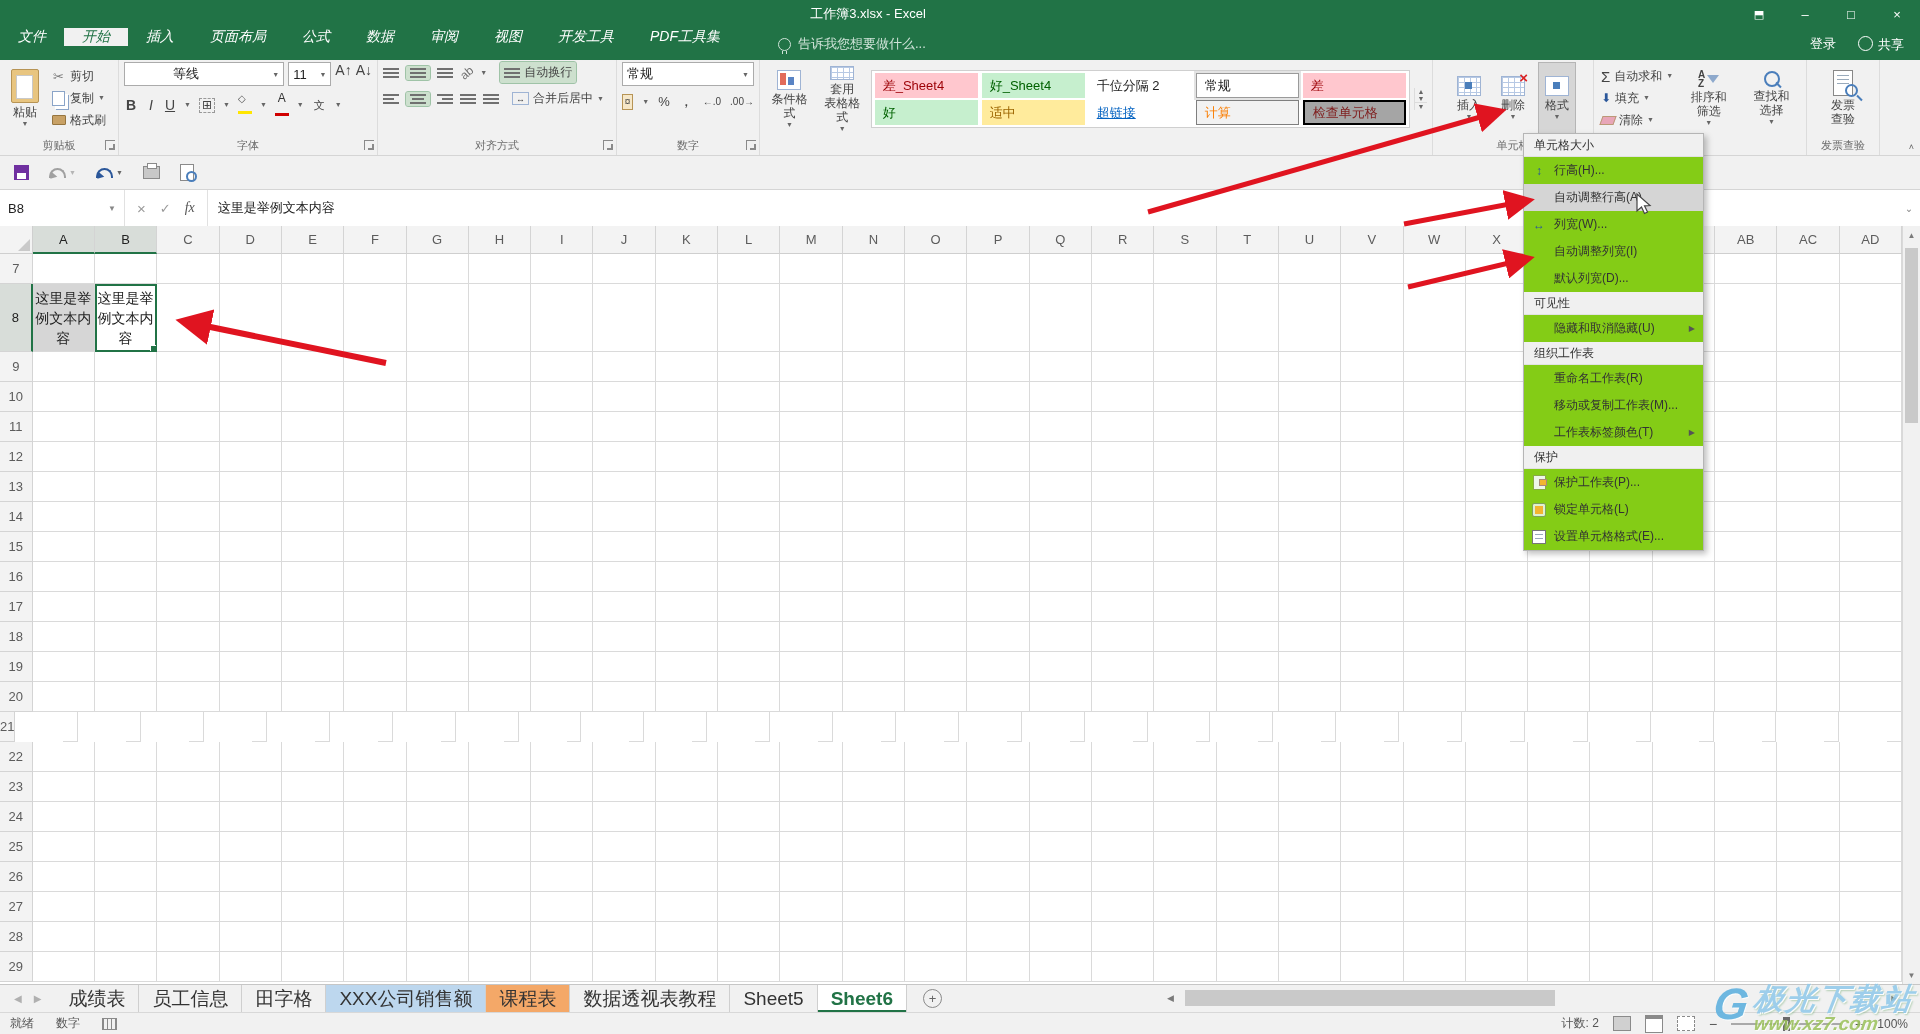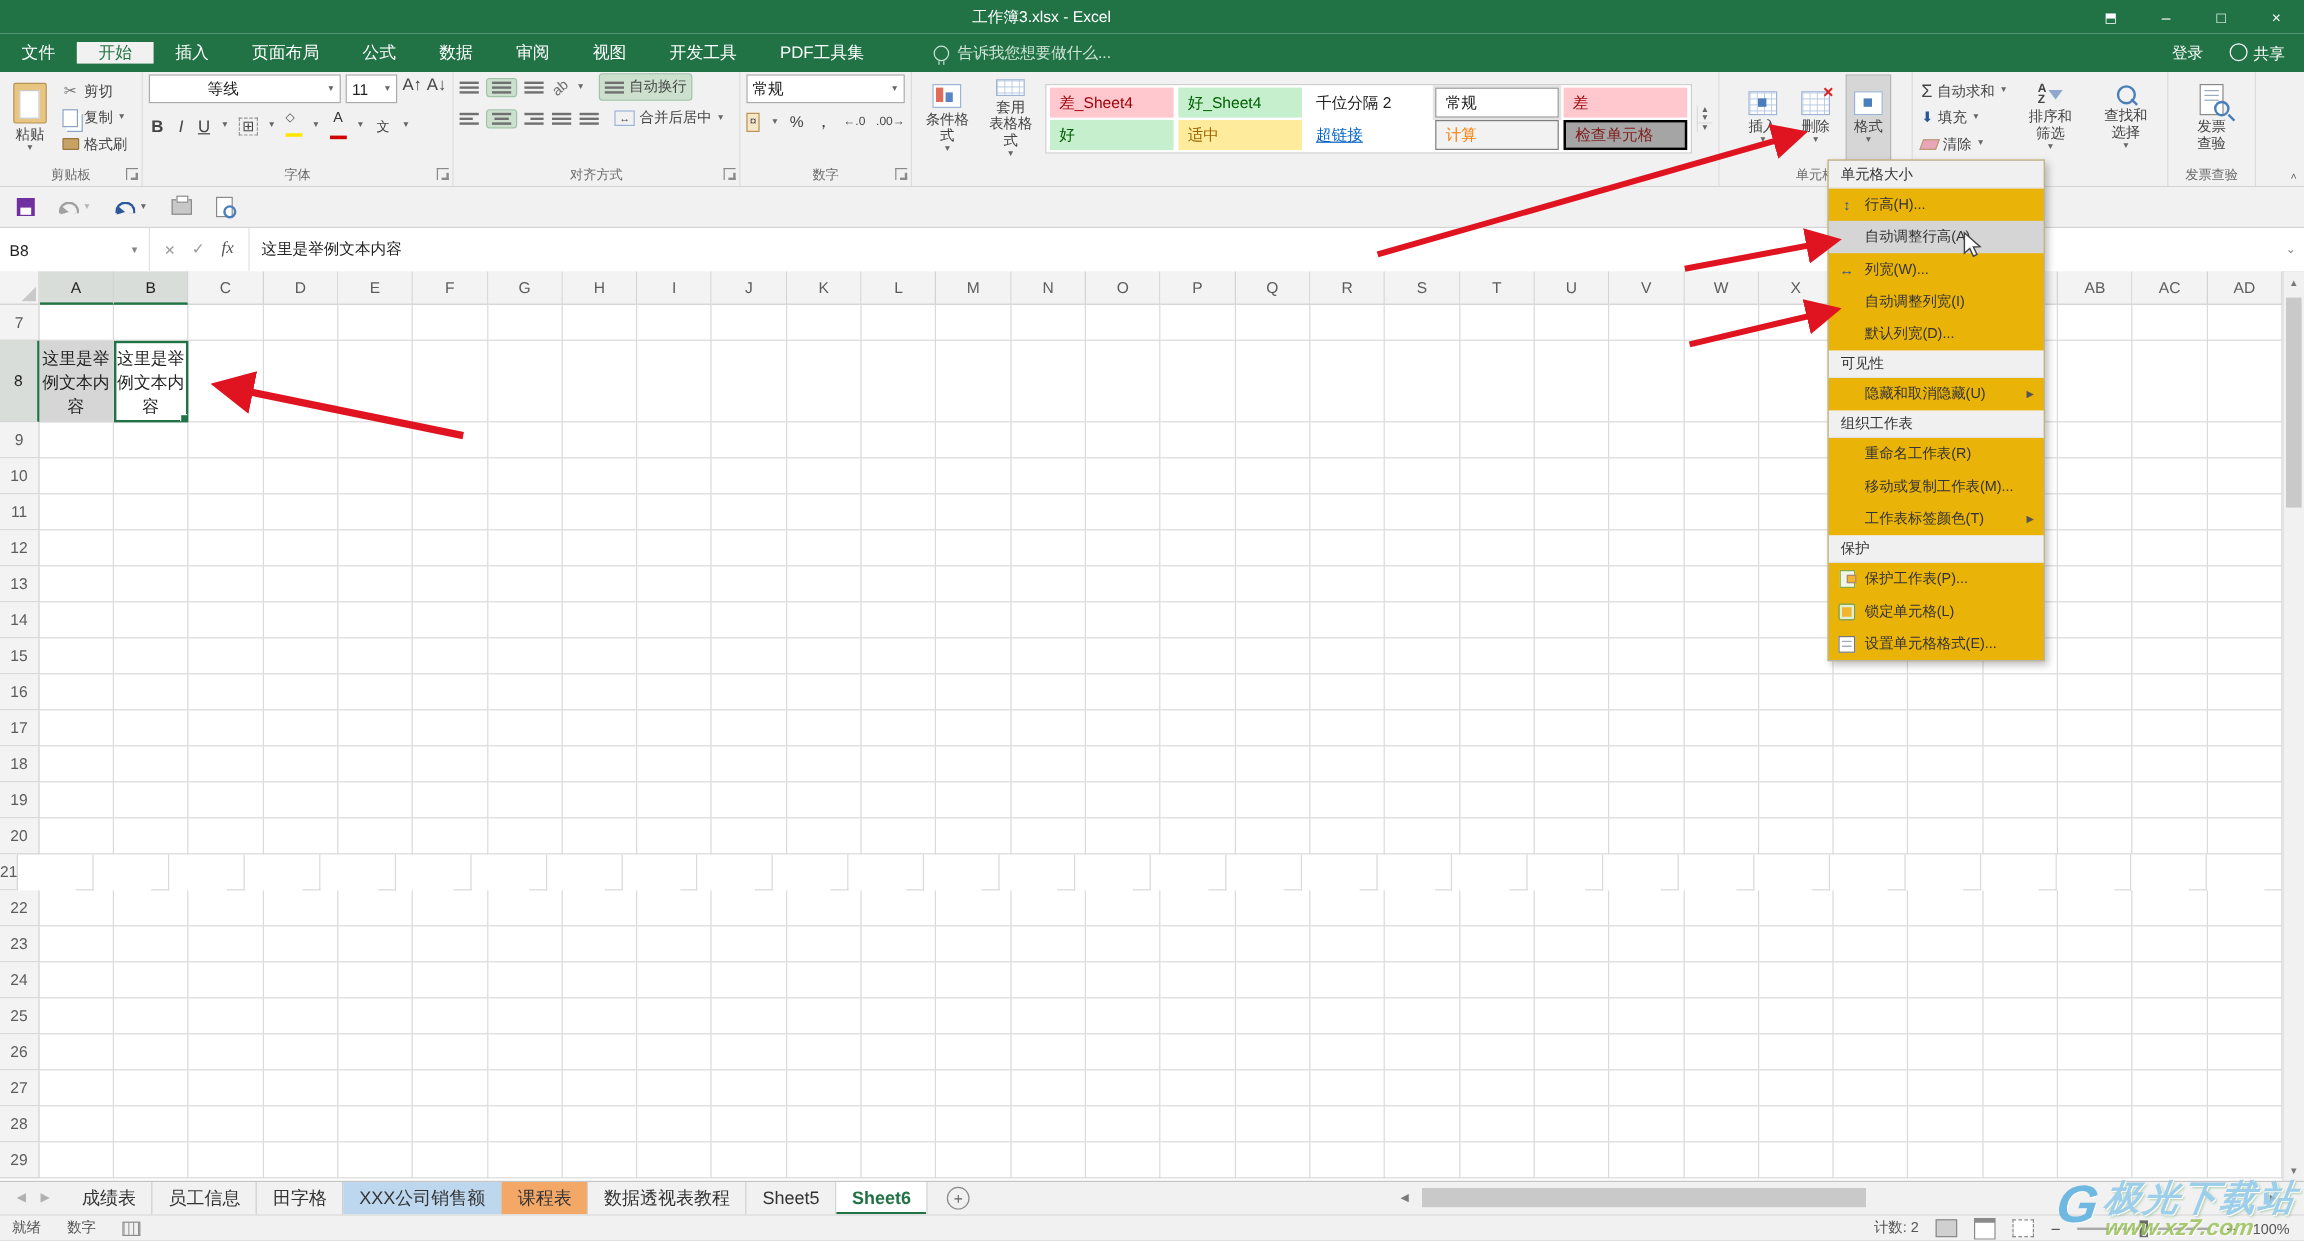--- a/index.html
+++ b/index.html
@@ -116,42 +116,42 @@
   .cell.active{background:#fff;outline:2px solid #217346;outline-offset:-2px;position:relative;z-index:3;}
   .cell.active::after{content:"";position:absolute;right:-2px;bottom:-2px;width:6px;height:6px;background:#217346;border:1px solid #fff;}
   
   .vscroll{position:absolute;top:226px;right:0;width:18px;height:758px;background:#f1f1f1;border-left:1px solid #d9d9d9;box-sizing:border-box;}
   .vthumb{position:absolute;top:22px;left:2px;width:13px;height:175px;background:#c9c9c9;}
   .sarrow{position:absolute;left:0;width:17px;height:18px;display:flex;align-items:center;justify-content:center;font-size:8px;color:#7a7a7a;}
   
   .sheetbar{position:absolute;top:984px;left:0;right:0;height:28px;background:#f1f1f1;border-top:1px solid #c6c6c6;display:flex;align-items:stretch;box-sizing:border-box;}
   .snav{display:flex;align-items:center;gap:12px;padding:0 14px;color:#b0b0b0;font-size:10px;}
   .stabs{display:flex;align-items:stretch;}
-  .stab{padding:0 13px;display:flex;align-items:center;font-size:15px;color:#333;border-right:1px solid #cfcfcf;}
+  .stab{padding:0 13px;display:flex;align-items:center;font-size:19px;color:#333;border-right:1px solid #cfcfcf;}
   .stab.active{background:#fff;color:#217346;font-weight:bold;box-shadow:inset 0 -2px 0 #217346;}
   .addsheet{width:17px;height:17px;border:1px solid #8a8a8a;border-radius:50%;align-self:center;margin-left:16px;
             display:flex;align-items:center;justify-content:center;color:#666;font-size:13px;line-height:13px;}
   .hscroll{position:absolute;right:18px;top:987px;width:740px;height:22px;display:flex;align-items:center;}
   .hthumb{height:16px;width:370px;background:#c9c9c9;margin-left:6px;}
   .harr{color:#7a7a7a;font-size:9px;padding:0 5px;}
   
   .statusbar{position:absolute;top:1012px;left:0;right:0;height:22px;background:#f1f1f1;border-top:1px solid #d8d8d8;
              display:flex;align-items:center;font-size:12px;color:#555;box-sizing:border-box;}
   .statusbar .left{display:flex;align-items:center;gap:22px;padding-left:10px;}
   .macroicon{width:13px;height:10px;border:1px solid #8a8a8a;background:linear-gradient(90deg,#8a8a8a 1px,transparent 1px) 0 0/4px 100%;}
   .statusbar .right{margin-left:auto;display:flex;align-items:center;gap:14px;padding-right:12px;}
   .viewico{width:16px;height:13px;border:1px solid #8a8a8a;background:#fff;}
   .viewico.on{background:#d0d0d0;}
   .viewico.pl{border-top:4px solid #8a8a8a;}
   .viewico.pb{border-style:dashed;}
   .zoomtrack{width:110px;height:2px;background:#a9a9a9;position:relative;}
   .zoomthumb{position:absolute;left:52px;top:-6px;width:7px;height:14px;background:#6a6a6a;}
   .zbtn{font-size:14px;color:#555;}
   
-  .menu{position:absolute;left:1523px;top:133px;width:181px;background:#eab308;border:1px solid #b5b5b5;
+  .menu{position:absolute;left:1523px;top:133px;width:181px;background:#84cc16;border:1px solid #b5b5b5;
         box-shadow:3px 3px 6px rgba(0,0,0,.25);z-index:50;box-sizing:border-box;}
   .m-header{height:22px;display:flex;align-items:center;padding-left:10px;background:#f0f0f0;color:#333;font-size:12px;border-bottom:1px solid #e2e2e2;}
   .m-item{height:27px;display:flex;align-items:center;font-size:12px;color:#333;position:relative;}
   .m-item.hl{background:#d5d5d5;}
   .m-icon{width:30px;display:flex;align-items:center;justify-content:center;color:#2b579a;font-size:12px;}
   .m-label{flex:1;}
   .m-sub{padding-right:8px;font-size:8px;color:#555;}
   .row-height-icon::before{content:"↕";color:#2b579a;font-weight:bold;}
   .column-width-icon::before{content:"↔";color:#2b579a;font-weight:bold;}
   .protect-sheet-icon{position:relative;}
@@ -182,21 +182,21 @@
     <span class="title">工作簿3.xlsx - Excel</span>
     <div class="winctl">
       <div class="winbtn" style="font-size:11px;">⬒</div>
       <div class="winbtn">–</div>
       <div class="winbtn">□</div>
       <div class="winbtn">×</div>
     </div>
   </div>
 
   <div class="tabrow">
-    <div id="ribbon-tabs" style="display:flex;align-items:center;">
+    <div id="ribbon-tabs" style="display:flex;align-items:flex-start;font-style:italic;">
         <div class="rtab">文件</div>
         <div class="rtab active">开始</div>
         <div class="rtab">插入</div>
         <div class="rtab">页面布局</div>
         <div class="rtab">公式</div>
         <div class="rtab">数据</div>
         <div class="rtab">审阅</div>
         <div class="rtab">视图</div>
         <div class="rtab">开发工具</div>
         <div class="rtab">PDF工具集</div>

